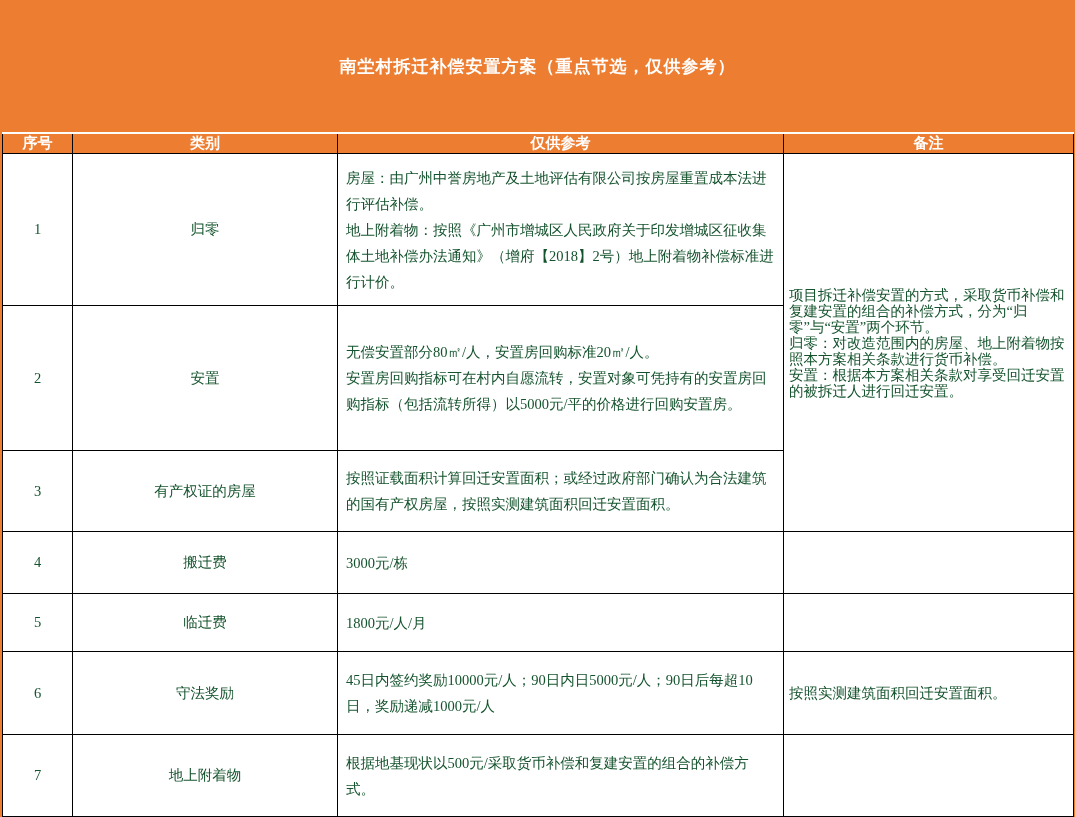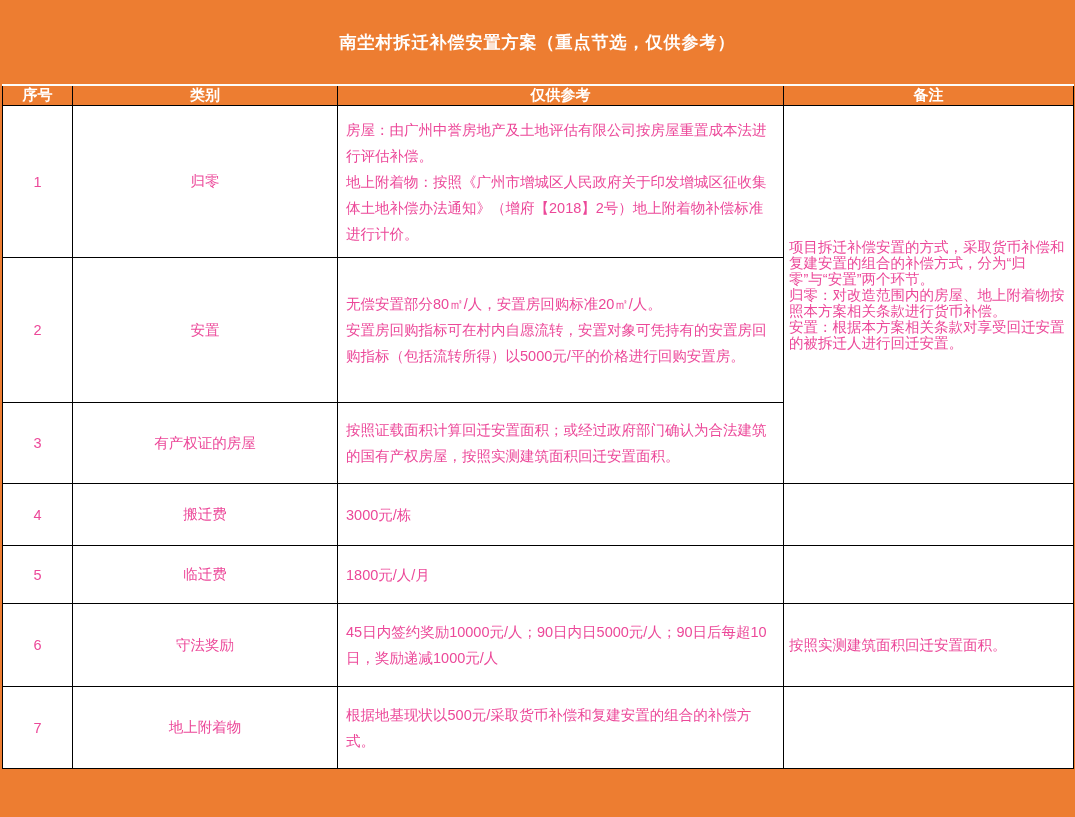--- a/index.html
+++ b/index.html
@@ -4,21 +4,21 @@
 <style>
   * { margin: 0; padding: 0; box-sizing: border-box; }
   html, body { width: 1075px; height: 817px; }
   body {
     background: #ED7D31;
     font-family: "Liberation Sans", "DejaVu Sans", sans-serif;
     overflow: hidden;
   }
   .sheet { width: 1075px; height: 817px; position: relative; }
   .banner {
-    height: 84px;
+    height: 132px;
     display: flex;
     align-items: center;
     justify-content: center;
   }
   .banner .title {
     color: #FFFFFF;
     font-size: 17px;
     font-weight: bold;
     letter-spacing: 1px;
   }
@@ -34,23 +34,23 @@
   th {
     background: #ED7D31;
     color: #FFFFFF;
     font-size: 15px;
     font-weight: bold;
     text-align: center;
     border-top: 2px solid #FDFDFB;
   }
   td {
     background: #FFFFFF;
-    color: #ec4899;
+    color: #14532d;
     font-size: 14.5px;
-    font-family: Liberation Sans, sans-serif;
+    font-family: Liberation Serif, serif;
   }
   td.c-no, td.c-cat { text-align: center; }
   td.c-std {
     text-align: left;
     padding: 6px 8px;
     white-space: pre-line;
     line-height: 26px;
   }
   td.c-rmk {
     text-align: left;

